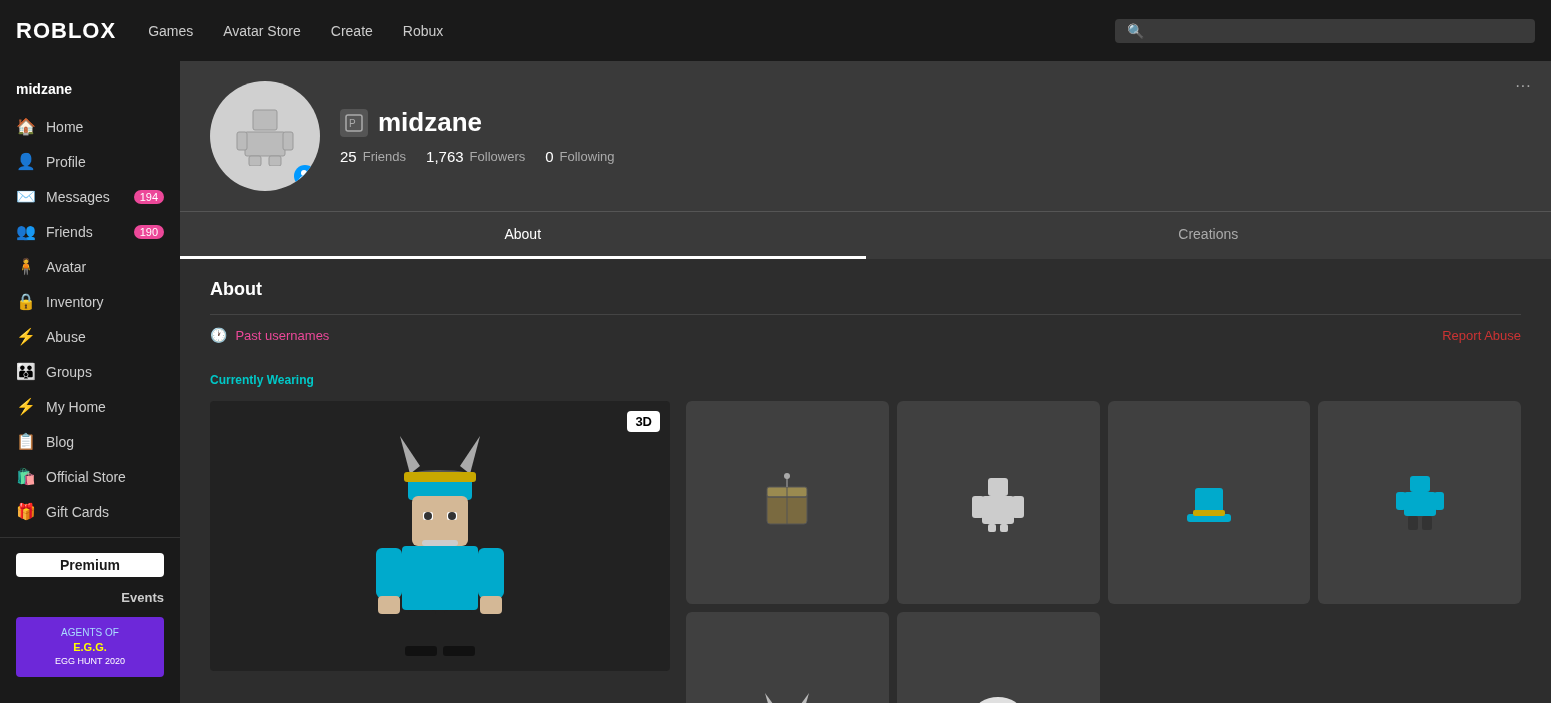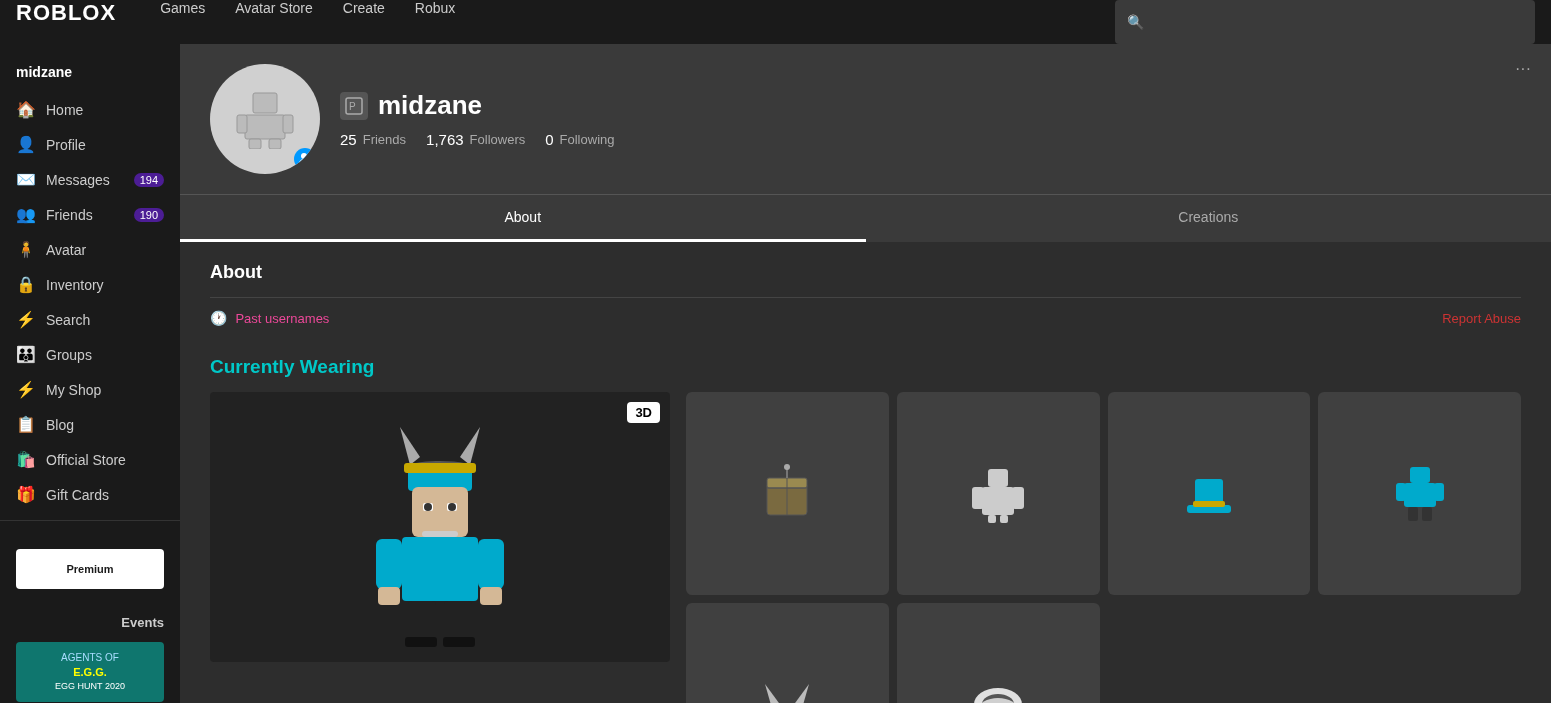--- a/index.html
+++ b/index.html
@@ -1,24 +1,25 @@
 <!DOCTYPE html>
 <html><head>
   <meta charset="utf-8">
   <style>
     * { margin: 0; padding: 0; box-sizing: border-box; }
     body { font-family: 'Arial', sans-serif; background: #2d2d2d; color: #fff; width: 1551px; min-height: 703px; overflow-x: hidden; }
 
     
     .topnav {
       background: #1a1a1a;
-      height: 44px;
-      display: flex;
+      height: 61px;
+      display: flex;
+      align-items: center;
       padding: 0 16px;
-      gap: 34px;
+      gap: 22px;
     }
     .topnav-logo {
       font-size: 22px;
       font-weight: 900;
       color: #fff;
       letter-spacing: 1px;
       margin-right: 10px;
     }
     .topnav-links {
       display: flex;
@@ -74,50 +75,50 @@
       display: flex;
       align-items: center;
       gap: 10px;
       padding: 8px 16px;
       cursor: pointer;
       color: #ccc;
       font-size: 14px;
     }
     .sidebar-item .icon { font-size: 16px; width: 20px; text-align: center; }
     .sidebar-badge {
-      background: #4c1d95;
+      background: #ec4899;
       color: #fff;
       border-radius: 10px;
       font-size: 11px;
       padding: 1px 6px;
       margin-left: auto;
     }
     .sidebar-divider { border: none; border-top: 1px solid #333; margin: 8px 0; }
     .premium-btn {
-      margin: 20px 16px;
+      margin: 7px 16px;
       background: #fff;
       color: #1a1a1a;
       border: none;
       border-radius: 4px;
-      padding: 14px 12px;
-      font-size: 11px;
+      padding: 4px 12px;
+      font-size: 14px;
       font-weight: bold;
       cursor: pointer;
       width: calc(100% - 32px);
     }
     .events-label {
       padding: 6px 16px;
       font-size: 13px;
       color: #ccc;
       font-weight: bold;
       text-align: right;
     }
     .events-banner {
       margin: 6px 16px;
-      background: #0f766e;
+      background: #6d28d9;
       border-radius: 4px;
       overflow: hidden;
       height: 60px;
       display: flex;
       align-items: center;
       justify-content: center;
     }
     .events-banner-inner {
       text-align: center;
       font-size: 10px;
@@ -267,21 +268,21 @@
       font-size: 13px;
       color: #cc3333;
       cursor: pointer;
     }
 
     
     .currently-wearing-section {
       padding: 10px 30px 20px;
     }
     .currently-wearing-title {
-      font-size: 19px;
+      font-size: 12px;
       font-weight: bold;
       color: #00c8c8;
       margin-bottom: 14px;
     }
     .wearing-content {
       display: flex;
       gap: 16px;
     }
     .avatar-3d-view {
       width: 460px;
@@ -374,29 +375,29 @@
     <div class="sidebar-item">
       <span class="icon">🧍</span>
       <span>Avatar</span>
     </div>
     <div class="sidebar-item">
       <span class="icon">🔒</span>
       <span>Inventory</span>
     </div>
     <div class="sidebar-item">
       <span class="icon">⚡</span>
-      <span>Search</span>
+      <span>Abuse</span>
     </div>
     <div class="sidebar-item">
       <span class="icon">👪</span>
       <span>Groups</span>
     </div>
     <div class="sidebar-item">
       <span class="icon">⚡</span>
-      <span>My Shop</span>
+      <span>My Home</span>
     </div>
     <div class="sidebar-item">
       <span class="icon">📋</span>
       <span>Blog</span>
     </div>
     <div class="sidebar-item">
       <span class="icon">🛍️</span>
       <span>Official Store</span>
     </div>
     <div class="sidebar-item">

